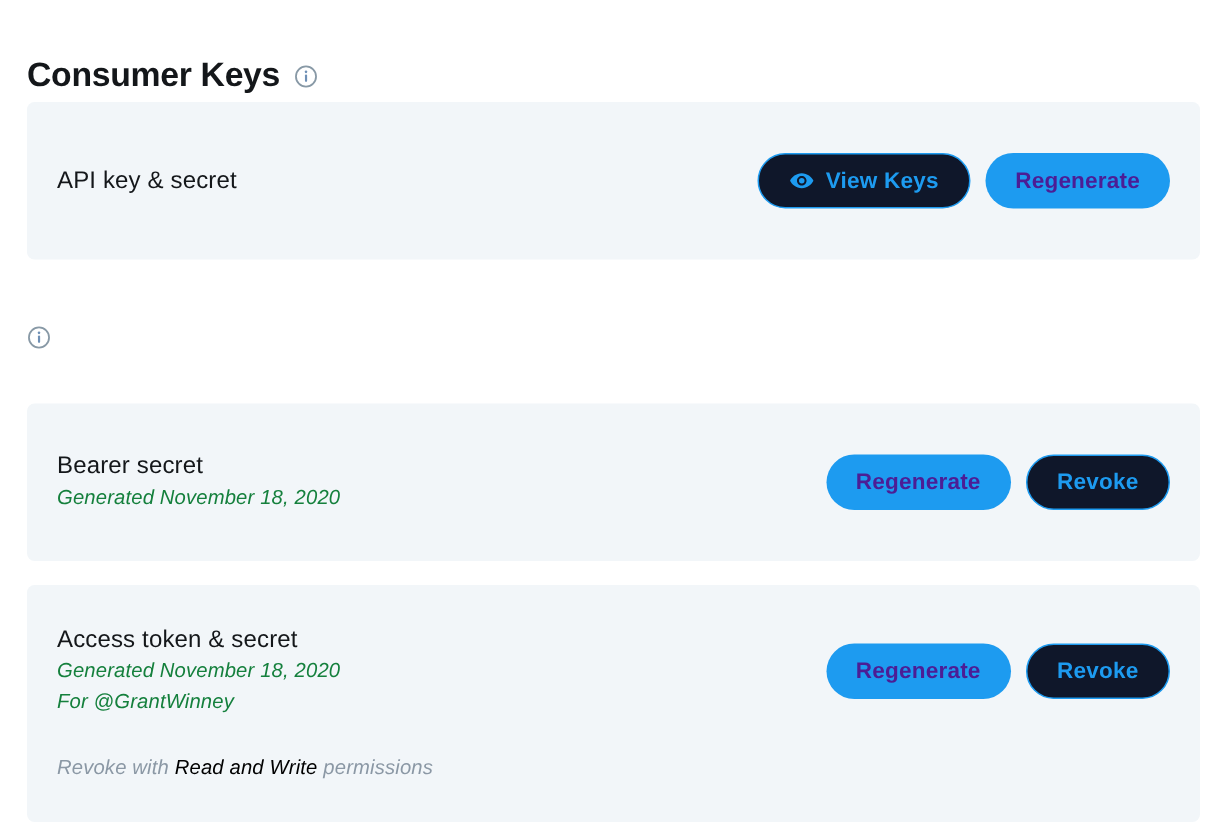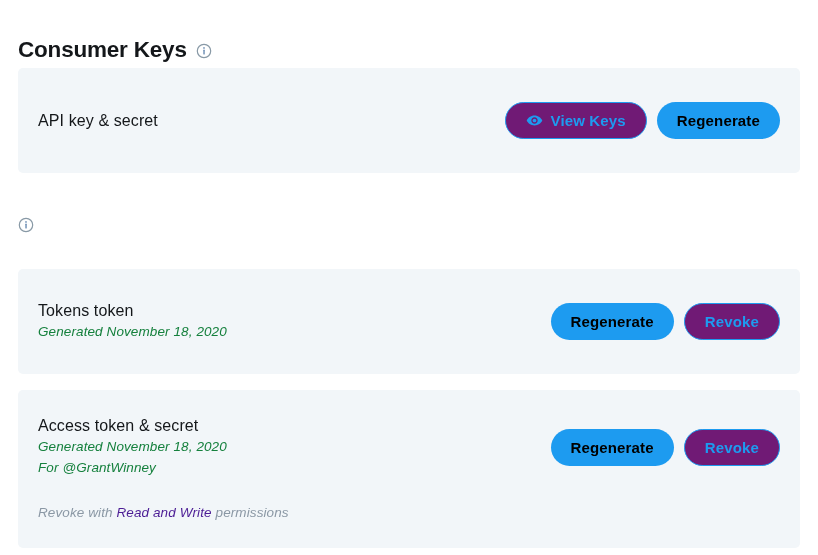--- a/index.html
+++ b/index.html
@@ -120,21 +120,21 @@
     letter-spacing: 0.1px;
   }
   .permissions-line {
     font-size: 13.5px;
     font-style: italic;
     color: #8b98a5;
     line-height: 1.4;
     letter-spacing: 0.1px;
   }
   .permissions-link {
-    color: #4c1d95;
+    color: #000000;
     text-decoration: none;
     cursor: pointer;
     text-align: center;
   }
 
   
   .btn {
     display: inline-flex;
     align-items: center;
     justify-content: center;
@@ -147,24 +147,24 @@
     font-size: 15px;
     font-weight: bold;
     letter-spacing: 0.15px;
     cursor: pointer;
     white-space: nowrap;
     border: none;
     outline: none;
   }
   .btn-primary {
     background: #1d9bf0;
-    color: #000000;
+    color: #4c1d95;
   }
   .btn-outline {
-    background: #701a75;
+    background: #0f172a;
     color: #1d9bf0;
     border: 1.5px solid #1d9bf0;
     text-align: right;
   }
   .btn .eye-icon {
     display: inline-flex;
     align-items: center;
     justify-content: center;
     width: 17px;
     height: 17px;
@@ -213,21 +213,21 @@
       <svg width="16" height="16" viewBox="0 0 16 16" aria-hidden="true">
         <circle cx="8" cy="8" r="6.7" fill="none" stroke="#8899a6" stroke-width="1.2"></circle>
         <circle cx="8" cy="4.9" r="0.85" fill="#6e8fb5"></circle>
         <rect x="7.3" y="6.6" width="1.45" height="5" rx="0.7" fill="#6e8fb5"></rect>
       </svg>
     </span>
   </h2>
 
   <div class="card card-bearer">
     <div class="card-body">
-      <div class="item-title">Tokens token</div>
+      <div class="item-title">Bearer secret</div>
       <div class="item-meta">Generated November 18, 2020</div>
     </div>
     <div class="card-actions">
       <button class="btn btn-primary">
         <span>Regenerate</span>
       </button>
       <button class="btn btn-outline">
         <span>Revoke</span>
       </button>
     </div>

